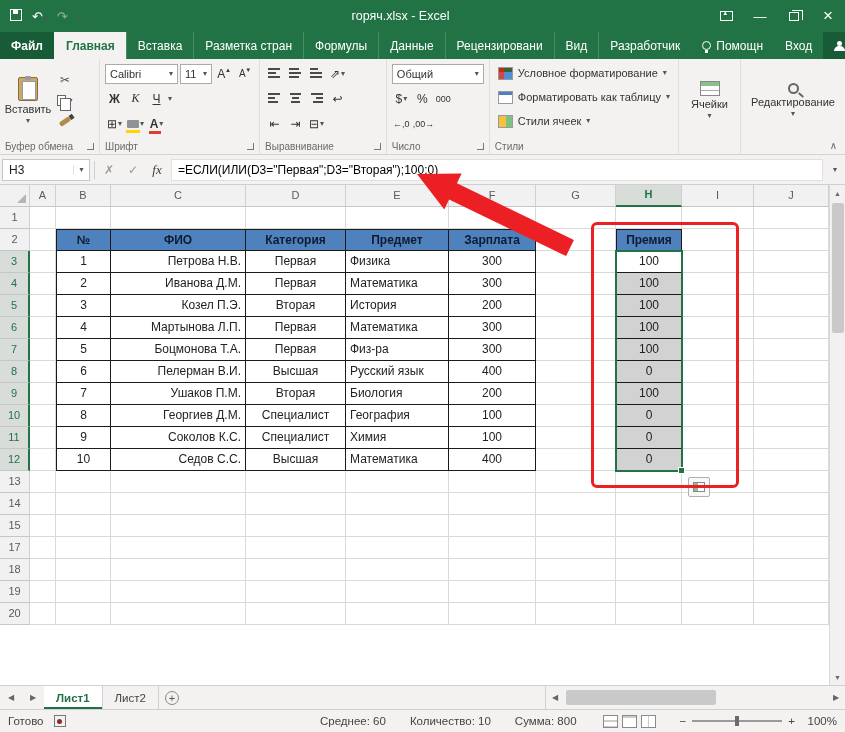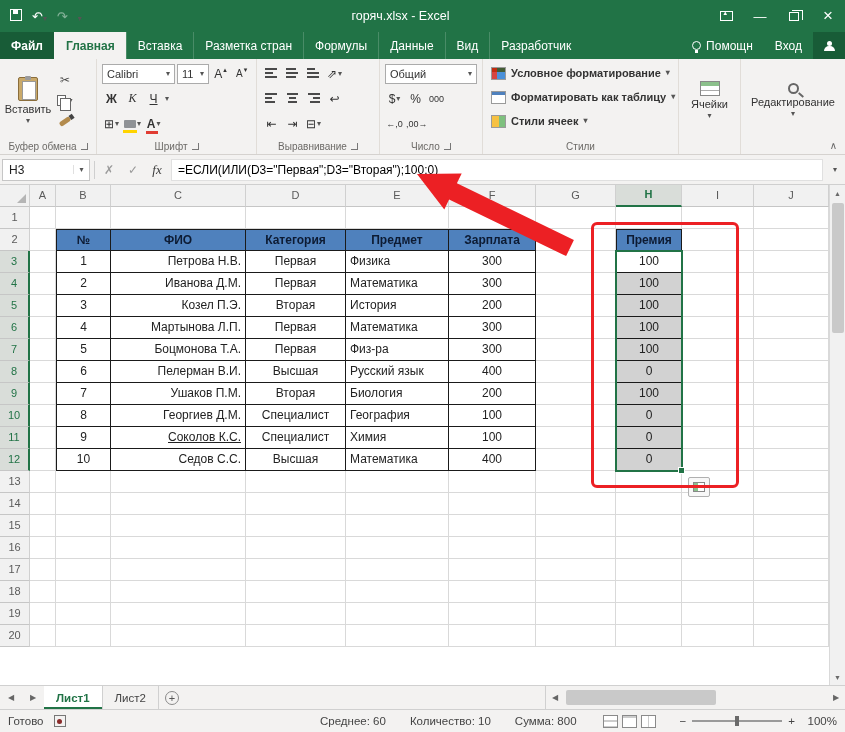--- a/index.html
+++ b/index.html
@@ -36,21 +36,21 @@
   .icon-person::before { content:""; position:absolute; left:3px; top:0; width:5px; height:5px; border-radius:50%; background:#fff; }
   .icon-person::after { content:""; position:absolute; left:0; top:5px; width:11px; height:5px; border-radius:5px 5px 0 0; background:#fff; }
 
   
   .ribbon { height:96px; background:#f3f2f1; border-bottom:1px solid #d5d2cf; display:flex; position:relative; }
   .rgroup { height:100%; padding:3px 5px 0; border-right:1px solid #e1ddd8; display:flex; flex-direction:column; }
   .gcontrols { flex:1; display:flex; gap:3px; }
   .gcol { display:flex; flex-direction:column; gap:1px; }
   .grow3 { display:flex; flex-direction:column; gap:2px; }
   .frow { display:flex; gap:2px; align-items:center; height:23px;text-align:right; }
-  .glabel { height:15px; font-size:10px; color:#6c6a67; display:flex; align-items:center; justify-content:center; gap:4px; }
+  .glabel { height:15px; font-size:10px; color:#6c6a67; display:flex; align-items:center; justify-content:space-between; gap:4px; }
   .launcher { width:7px; height:7px; border-right:1px solid #777; border-bottom:1px solid #777; display:inline-block; }
   .paste-btn { width:46px; display:flex; flex-direction:column; align-items:center; justify-content:center; gap:2px; font-size:11px; color:#333; }
   .icon-clipboard { width:20px; height:24px; background:#c9a96a; border:1px solid #8a6d3b; border-radius:2px; position:relative; }
   .icon-clipboard::before { content:""; position:absolute; left:3px; top:3px; width:12px; height:17px; background:#fff; border:1px solid #999; }
   .icon-clipboard::after { content:""; position:absolute; left:6px; top:-2px; width:6px; height:4px; background:#9b9b9b; border-radius:1px; }
   .mini { height:20px; min-width:22px; display:flex; align-items:center; justify-content:center; gap:2px; font-size:12px; color:#444; }
   .icon-copy { width:9px; height:11px; border:1px solid #666; background:#fff; position:relative; display:inline-block; }
   .icon-copy::after { content:""; position:absolute; left:2px; top:2px; width:9px; height:11px; border:1px solid #666; background:#fff; }
   .icon-brush { width:12px; height:5px; background:#b38b4d; border-radius:2px; position:relative; display:inline-block; transform:rotate(-35deg); }
   .icon-brush::after { content:""; position:absolute; right:-4px; top:0; width:4px; height:5px; background:#444; }
@@ -183,20 +183,21 @@
     </div>
   </div>
 
   <div class="tabrow">
     <div class="tab file">Файл</div>
     <div class="tab active">Главная</div>
     <div class="tab">Вставка</div>
     <div class="tab">Разметка стран</div>
     <div class="tab">Формулы</div>
     <div class="tab">Данные</div>
+    <div class="tab">Рецензировани</div>
     <div class="tab">Вид</div>
     <div class="tab">Разработчик</div>
     <div class="spacer"></div>
     <div class="tab right">
         <span class="icon-bulb"></span>
         <span>Помощн</span>
       </div>
     <div class="tab right">Вход</div>
     <div class="tab right share">
         <span class="icon-person"></span>
@@ -380,21 +381,21 @@
         </div>
       </div>
       <div class="glabel">
           <span>Число</span>
           <span class="launcher"></span>
         </div>
     </div>
 
     <div class="rgroup" style="width:196px;">
       <div class="gcontrols">
-        <div class="grow3" style="width:100%;font-weight:bold;">
+        <div class="grow3" style="width:100%;">
           <div class="style-btn">
               <span class="si cf"></span>
               <span>Условное форматирование</span>
               <span class="dd">▾</span>
             </div>
           <div class="style-btn">
               <span class="si ft"></span>
               <span>Форматировать как таблицу</span>
               <span class="dd">▾</span>
             </div>
@@ -593,21 +594,21 @@
             <div class="cell td a-c tb" style="width: 87px;">100</div>
             <div class="cell" style="width: 80px;"></div>
             <div class="cell td a-c tb tb-l h-sel" style="width: 66px;">0</div>
             <div class="cell" style="width: 72px;"></div>
             <div class="cell" style="width: 75px;"></div>
           </div>
           <div class="grow">
             <div class="rh rh-sel" style="width: 30px;">11</div>
             <div class="cell" style="width: 26px;"></div>
             <div class="cell td a-c tb tb-l" style="width: 55px;">9</div>
-            <div class="cell td a-r tb" style="width: 135px; text-decoration: underline;">Соколов К.С.</div>
+            <div class="cell td a-r tb" style="width: 135px;">Соколов К.С.</div>
             <div class="cell td a-c tb" style="width: 100px;">Специалист</div>
             <div class="cell td a-l tb" style="width: 103px;">Химия</div>
             <div class="cell td a-c tb" style="width: 87px;">100</div>
             <div class="cell" style="width: 80px;"></div>
             <div class="cell td a-c tb tb-l h-sel" style="width: 66px;">0</div>
             <div class="cell" style="width: 72px;"></div>
             <div class="cell" style="width: 75px;"></div>
           </div>
           <div class="grow">
             <div class="rh rh-sel" style="width: 30px;">12</div>
@@ -643,33 +644,20 @@
             <div class="cell" style="width: 100px;"></div>
             <div class="cell" style="width: 103px;"></div>
             <div class="cell" style="width: 87px;"></div>
             <div class="cell" style="width: 80px;"></div>
             <div class="cell" style="width: 66px;"></div>
             <div class="cell" style="width: 72px;"></div>
             <div class="cell" style="width: 75px;"></div>
           </div>
           <div class="grow">
             <div class="rh" style="width: 30px;">15</div>
-            <div class="cell" style="width: 26px;"></div>
-            <div class="cell" style="width: 55px;"></div>
-            <div class="cell" style="width: 135px;"></div>
-            <div class="cell" style="width: 100px;"></div>
-            <div class="cell" style="width: 103px;"></div>
-            <div class="cell" style="width: 87px;"></div>
-            <div class="cell" style="width: 80px;"></div>
-            <div class="cell" style="width: 66px;"></div>
-            <div class="cell" style="width: 72px;"></div>
-            <div class="cell" style="width: 75px;"></div>
-          </div>
-          <div class="grow">
-            <div class="rh" style="width: 30px;">16</div>
             <div class="cell" style="width: 26px;"></div>
             <div class="cell" style="width: 55px;"></div>
             <div class="cell" style="width: 135px;"></div>
             <div class="cell" style="width: 100px;"></div>
             <div class="cell" style="width: 103px;"></div>
             <div class="cell" style="width: 87px;"></div>
             <div class="cell" style="width: 80px;"></div>
             <div class="cell" style="width: 66px;"></div>
             <div class="cell" style="width: 72px;"></div>
             <div class="cell" style="width: 75px;"></div>

